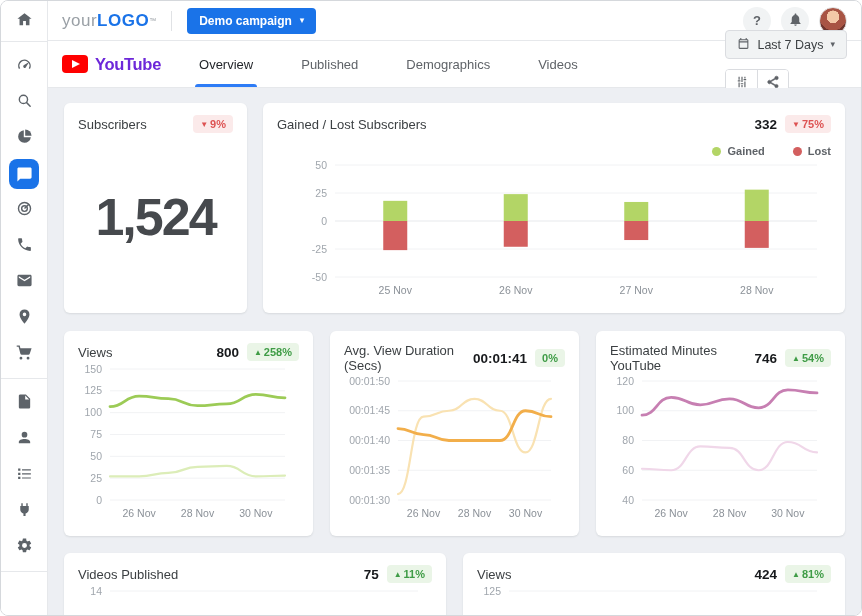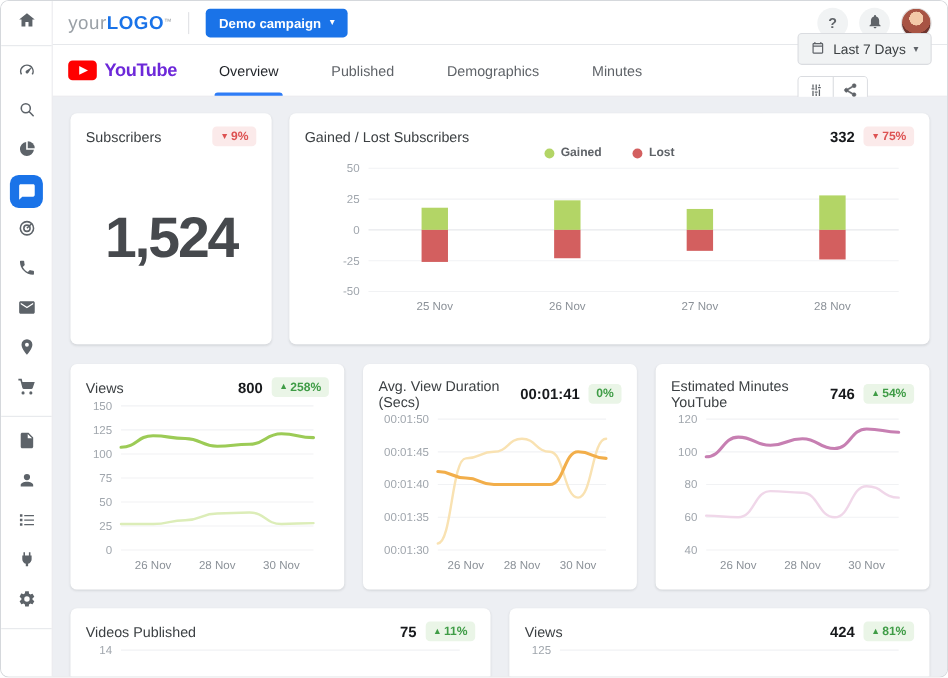--- a/index.html
+++ b/index.html
@@ -80,21 +80,21 @@
   .card-head { display:flex; align-items:center; justify-content:space-between; flex-shrink:0; }
   .card-title { font-size:13px; color:#3c4043; }
   .head-right { display:flex; align-items:center; gap:8px; }
   .card-value { font-size:13.5px; font-weight:bold; color:#17191c; }
   .badge { font-size:11px; font-weight:bold; padding:3px 7px; border-radius:4px; white-space:nowrap; }
   .badge.up, .badge.flat { background:#eaf5e7; color:#3f9c46; }
   .badge.down { background:#fbeaea; color:#dd5252; }
   .badge .arr { font-size:8px; vertical-align:1px; margin-right:2px; }
   .big-number { flex:1; display:flex; align-items:center; justify-content:center;
           font-size:52px; font-weight:bold; color:#46494d; letter-spacing:-2px; }
-  .legend { display:flex; justify-content:center; gap:28px; flex-shrink:0; }
+  .legend { display:flex; justify-content:flex-end; gap:28px; margin-top:12px; flex-shrink:0; }
   .legend-item { display:flex; align-items:center; gap:6px; font-size:11px; font-weight:bold; color:#5f6368; }
   .legend-dot { width:9px; height:9px; border-radius:50%; }
   .chart { flex:1; min-height:0; position:relative; }
   .chart svg { display:block; }
   .tick { font-family:"Liberation Sans","DejaVu Sans",sans-serif; font-size:10.5px; fill:#a0a6ad; }
   .xtick { font-family:"Liberation Sans","DejaVu Sans",sans-serif; font-size:10.5px; fill:#8b9198; }
 </style>
 </head>
 <body>
 
@@ -222,21 +222,21 @@
 
     <header class="subbar">
       <span class="yt-brand">
         <span class="yt-badge"></span>
         <span>YouTube</span>
       </span>
       <nav class="tabs">
           <span class="tab active">Overview</span>
           <span class="tab">Published</span>
           <span class="tab">Demographics</span>
-          <span class="tab">Minutes</span>
+          <span class="tab">Videos</span>
         </nav>
       <span class="sub-right">
         <button class="btn-date">
           <span><svg viewBox="0 0 24 24">
                 <path d="M19 4h-1V2h-2v2H8V2H6v2H5c-1.1 0-2 .9-2 2v14c0 1.1.9 2 2 2h14c1.1 0 2-.9 2-2V6c0-1.1-.9-2-2-2zm0 16H5V10h14v10zM19 8H5V6h14v2z"></path>
               </svg></span>
           <span>Last 7 Days</span>
           <span class="caret">▾</span>
         </button>
         <span class="segmented">

